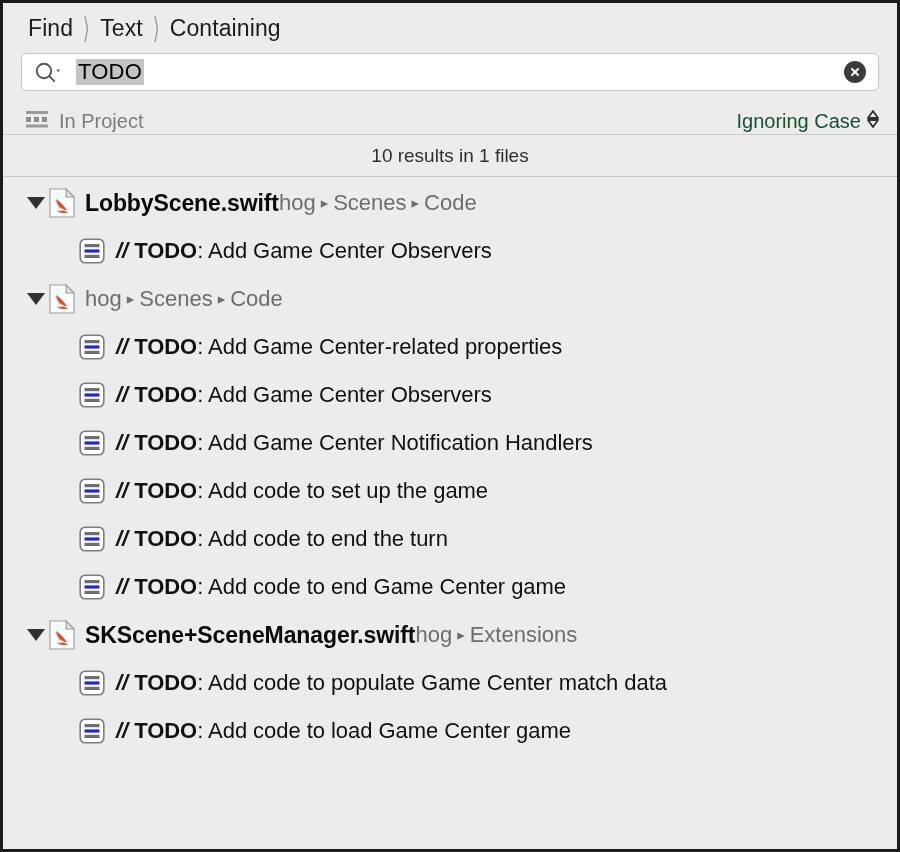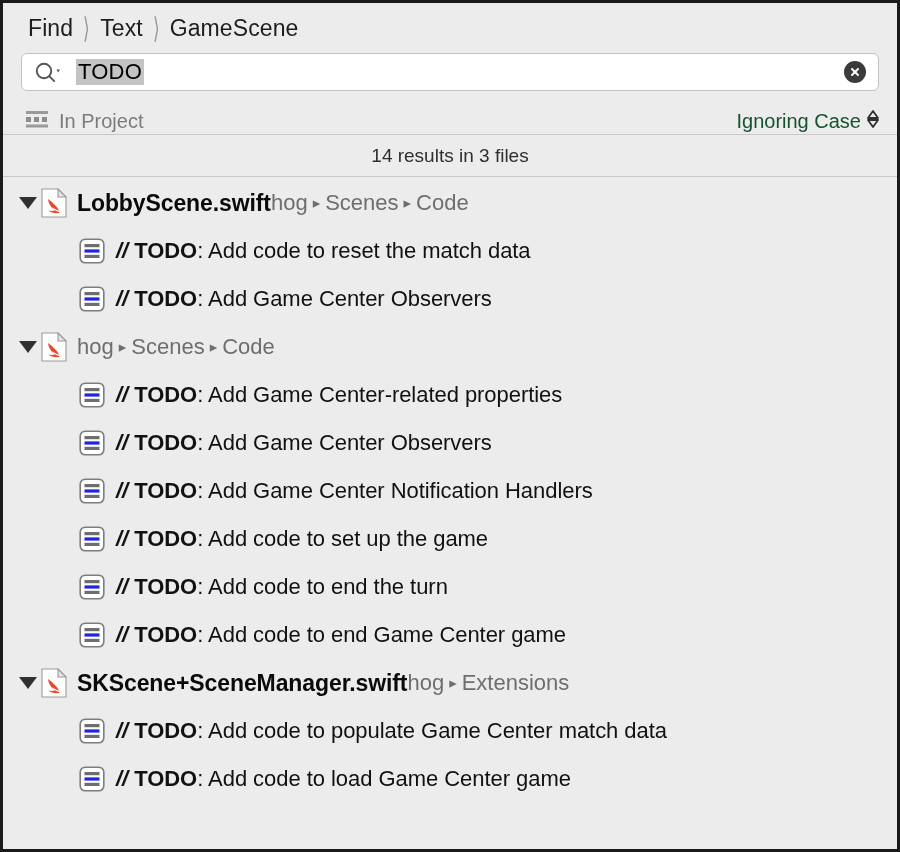--- a/index.html
+++ b/index.html
@@ -148,21 +148,21 @@
     flex: 1 1 auto;
     background: #ececec;
     overflow: hidden;
     padding-top: 2px;
   }
 
   .file-row {
     height: 48px;
     display: flex;
     align-items: center;
-    padding-left: 12px;
+    padding-left: 20px;
     box-sizing: border-box;
   }
   .disclosure {
     flex: 0 0 auto;
     width: 26px;
     display: flex;
     align-items: center;
     justify-content: center;
     cursor: default;
   }
@@ -227,21 +227,21 @@
 </head>
 <body>
 
 <div class="find-panel">
 
   <div class="breadcrumb-bar">
     <span class="crumb">Find</span>
     <span class="crumb-sep">⟩</span>
     <span class="crumb">Text</span>
     <span class="crumb-sep">⟩</span>
-    <span class="crumb">GameScene</span>
+    <span class="crumb">Containing</span>
   </div>
 
   <div class="search-row">
     <div class="search-field">
       <span class="search-icon-wrap">
         <svg class="magnifier" width="30" height="22" viewBox="0 0 30 22">
           <circle cx="10" cy="10" r="7.2" fill="none" stroke="#555" stroke-width="1.9"></circle>
           <line x1="15.2" y1="15.2" x2="20.2" y2="20.2" stroke="#555" stroke-width="1.9" stroke-linecap="round"></line>
           <path d="M22.5 8.6 L26 8.6 L24.25 11.6 Z" fill="#555"></path>
         </svg>
@@ -274,21 +274,21 @@
       <span>
         <svg width="16" height="24" viewBox="0 0 16 24">
           <path d="M8 4 L13 11 L3 11 Z" fill="none" stroke="#303030" stroke-width="1.8" stroke-linejoin="round"></path>
           <path d="M8 20 L13 13 L3 13 Z" fill="none" stroke="#303030" stroke-width="1.8" stroke-linejoin="round"></path>
         </svg>
       </span>
     </div>
   </div>
 
   <div class="results-count-bar">
-    <span class="results-count">14 results in 3 files</span>
+    <span class="results-count">10 results in 1 files</span>
   </div>
 
   <div class="results-list">
       <div class="file-row">
         <span class="disclosure">
           <span class="tri"></span>
         </span>
         <span class="swift-icon">
           <svg width="26" height="30" viewBox="0 0 26 30">
             <path d="M1 1 H17 L25 9 V29 H1 Z" fill="#fdfdfd" stroke="#9b9b9b" stroke-width="1.1"></path>
@@ -301,31 +301,20 @@
       </div>
       <div class="result-row">
         <span class="line-icon">
           <svg width="26" height="26" viewBox="0 0 26 26">
             <rect x="1.2" y="1.2" width="23.6" height="23.6" rx="5" fill="#ffffff" stroke="#7d7d7d" stroke-width="1.6"></rect>
             <rect x="5.5" y="6" width="15" height="3.2" fill="#6e6e6e"></rect>
             <rect x="5.5" y="11.4" width="15" height="3.2" fill="#2222dd"></rect>
             <rect x="5.5" y="16.8" width="15" height="3.2" fill="#6e6e6e"></rect>
           </svg>
         </span>
-        <span class="result-text"><span class="comment-slashes">//</span> <span class="todo-kw">TODO</span><span>: Add code to reset the match data</span></span>
-      </div>
-      <div class="result-row">
-        <span class="line-icon">
-          <svg width="26" height="26" viewBox="0 0 26 26">
-            <rect x="1.2" y="1.2" width="23.6" height="23.6" rx="5" fill="#ffffff" stroke="#7d7d7d" stroke-width="1.6"></rect>
-            <rect x="5.5" y="6" width="15" height="3.2" fill="#6e6e6e"></rect>
-            <rect x="5.5" y="11.4" width="15" height="3.2" fill="#2222dd"></rect>
-            <rect x="5.5" y="16.8" width="15" height="3.2" fill="#6e6e6e"></rect>
-          </svg>
-        </span>
         <span class="result-text"><span class="comment-slashes">//</span> <span class="todo-kw">TODO</span><span>: Add Game Center Observers</span></span>
       </div>
       <div class="file-row">
         <span class="disclosure">
           <span class="tri"></span>
         </span>
         <span class="swift-icon">
           <svg width="26" height="30" viewBox="0 0 26 30">
             <path d="M1 1 H17 L25 9 V29 H1 Z" fill="#fdfdfd" stroke="#9b9b9b" stroke-width="1.1"></path>
             <path d="M17 1 L25 9 H17 Z" fill="#e2e2e2" stroke="#9b9b9b" stroke-width="1.1"></path>

